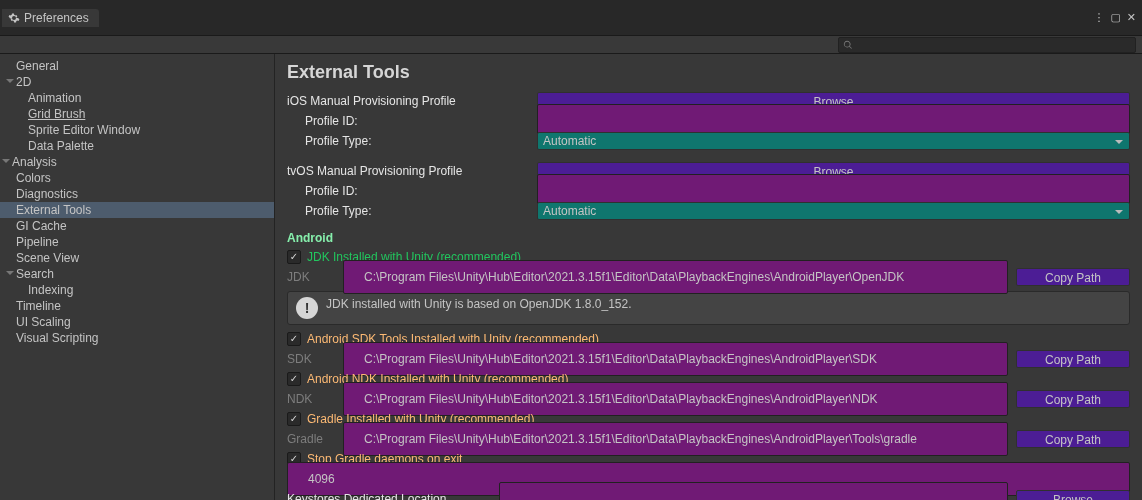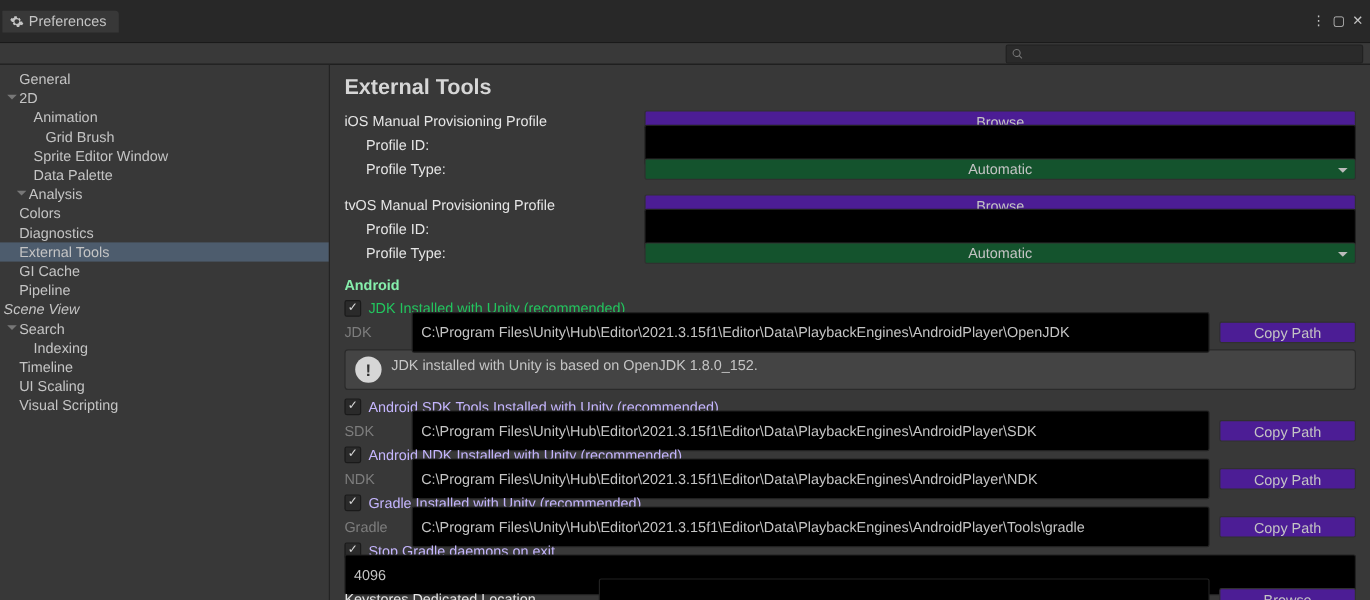--- a/index.html
+++ b/index.html
@@ -23,28 +23,28 @@
 .content::-webkit-scrollbar-thumb { background:#5a5a5a; border-radius:6px; }
 .content h1 { font-size:18px; font-weight:600; color:#d6d6d6; margin:2px 0 8px 0; }
 .section-title { color:#86efac; margin:10px 0 2px 0; }
 .row { display:flex; align-items:center; height:20px; margin:0; }
 .row-lbl { width:250px; padding-left:0; color:#e5e5e5; }
 .row-lbl.indent { padding-left:18px; }
 .row-lbl.dim { color:#7d7d7d; }
 .btn { background:#4c1d95; border:1px solid #303030; border-radius:2px; height:18px; display:flex; align-items:flex-end; justify-content:center; cursor:pointer; color:#d6d6d6; }
 .btn-browse { width:348px; margin-left:auto; }
 .btn-copy { width:114px; margin-left:8px; }
-.text-field { flex:1; height:34px; background:#000000; border:1px solid #212121; border-radius:2px; padding:0 7px; display:flex; align-items:center; color:#c4c4c4; }
+.text-field { flex:1; height:34px; background:#701a75; border:1px solid #212121; border-radius:2px; padding:0 20px; display:flex; align-items:center; color:#c4c4c4; }
 .text-field.dim { color:#7a7a7a; }
-.dropdown { flex:1; height:18px; background:#14532d; border:1px solid #303030; border-radius:2px; padding:0 5px; display:flex; align-items:center; position:relative; cursor:pointer;justify-content:center; }
+.dropdown { flex:1; height:18px; background:#0f766e; border:1px solid #303030; border-radius:2px; padding:0 5px; display:flex; align-items:center; position:relative; cursor:pointer; }
 .dropdown::after { content:''; position:absolute; right:6px; top:7px; border-style:solid; border-width:4px 4px 0 4px; border-color:#bbb transparent transparent transparent; }
 .checkbox { width:14px; height:14px; background:#2a2a2a; border:1px solid #1a1a1a; border-radius:2px; margin-right:6px; display:inline-flex; align-items:center; justify-content:center; cursor:pointer; }
 .checkbox.checked::after { content:'✓'; font-size:10px; color:#d6d6d6; line-height:1; }
 .check-link { color:#22c55e; }
-.check-label { color:#c4b5fd; }
+.check-label { color:#fdba74; }
 .info-box { display:flex; background:#444; border:1px solid #2a2a2a; border-radius:3px; padding:5px 8px; margin:4px 0; }
 .info-icon { width:22px; height:22px; border-radius:50%; background:#d6d6d6; display:flex; align-items:center; justify-content:center; margin-right:8px; flex-shrink:0; }
 .info-icon span { color:#333; font-weight:bold; font-size:14px; }
 .info-text { font-size:11px; color:#a8a8a8; line-height:1.3; }
 .pathrow .row-lbl { width:56px; }
 </style>
 </head>
 <body>
 
 <div class="title-bar">
@@ -74,49 +74,49 @@
       <div class="tree-item" style="padding-left: 16px;">
         <span>General</span>
       </div>
       <div class="tree-item" style="padding-left: 4px;">
         <span class="arrow"></span>
         <span>2D</span>
       </div>
       <div class="tree-item" style="padding-left: 28px;">
         <span>Animation</span>
       </div>
-      <div class="tree-item" style="padding-left: 38px;">
+      <div class="tree-item" style="padding-left: 28px; text-decoration: underline;">
         <span>Grid Brush</span>
       </div>
       <div class="tree-item" style="padding-left: 28px;">
         <span>Sprite Editor Window</span>
       </div>
       <div class="tree-item" style="padding-left: 28px;">
         <span>Data Palette</span>
       </div>
-      <div class="tree-item" style="padding-left: 12px;">
+      <div class="tree-item" style="padding-left: 0;">
         <span class="arrow"></span>
         <span>Analysis</span>
       </div>
       <div class="tree-item" style="padding-left: 16px;">
         <span>Colors</span>
       </div>
       <div class="tree-item" style="padding-left: 16px;">
         <span>Diagnostics</span>
       </div>
       <div class="tree-item selected" style="padding-left: 16px;">
         <span>External Tools</span>
       </div>
       <div class="tree-item" style="padding-left: 16px;">
         <span>GI Cache</span>
       </div>
       <div class="tree-item" style="padding-left: 16px;">
         <span>Pipeline</span>
       </div>
-      <div class="tree-item" style="padding-left: 3px; font-style: italic;">
+      <div class="tree-item" style="padding-left: 16px;">
         <span>Scene View</span>
       </div>
       <div class="tree-item" style="padding-left: 4px;">
         <span class="arrow"></span>
         <span>Search</span>
       </div>
       <div class="tree-item" style="padding-left: 28px;">
         <span>Indexing</span>
       </div>
       <div class="tree-item" style="padding-left: 16px;">

